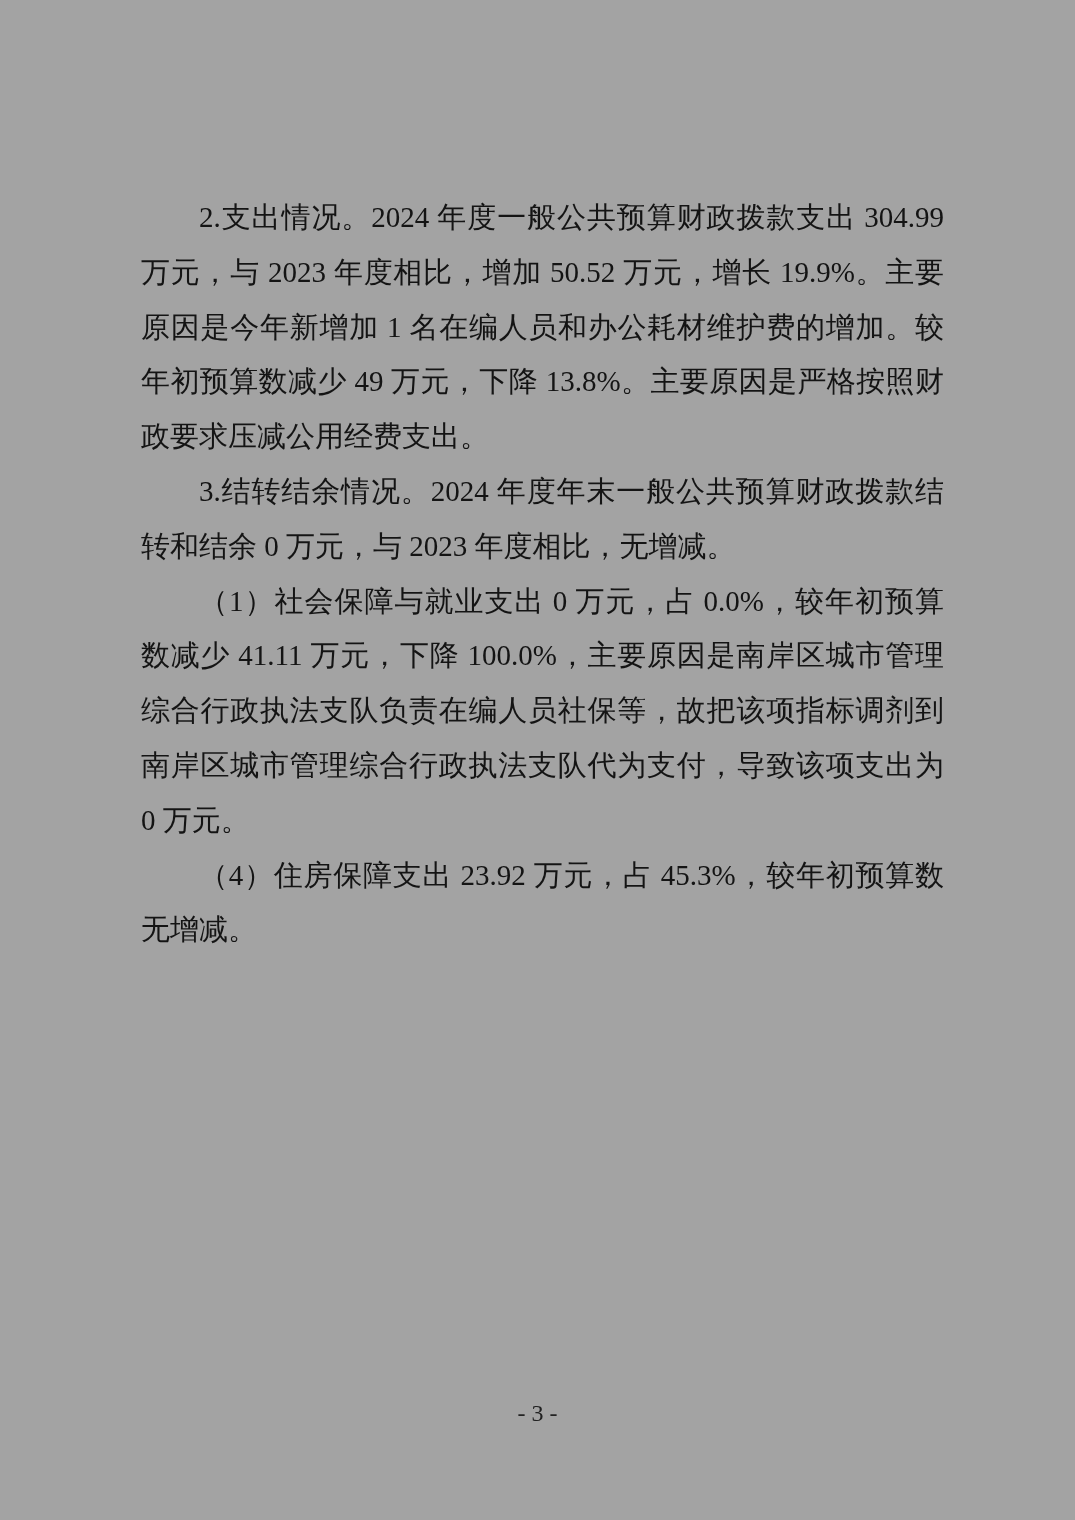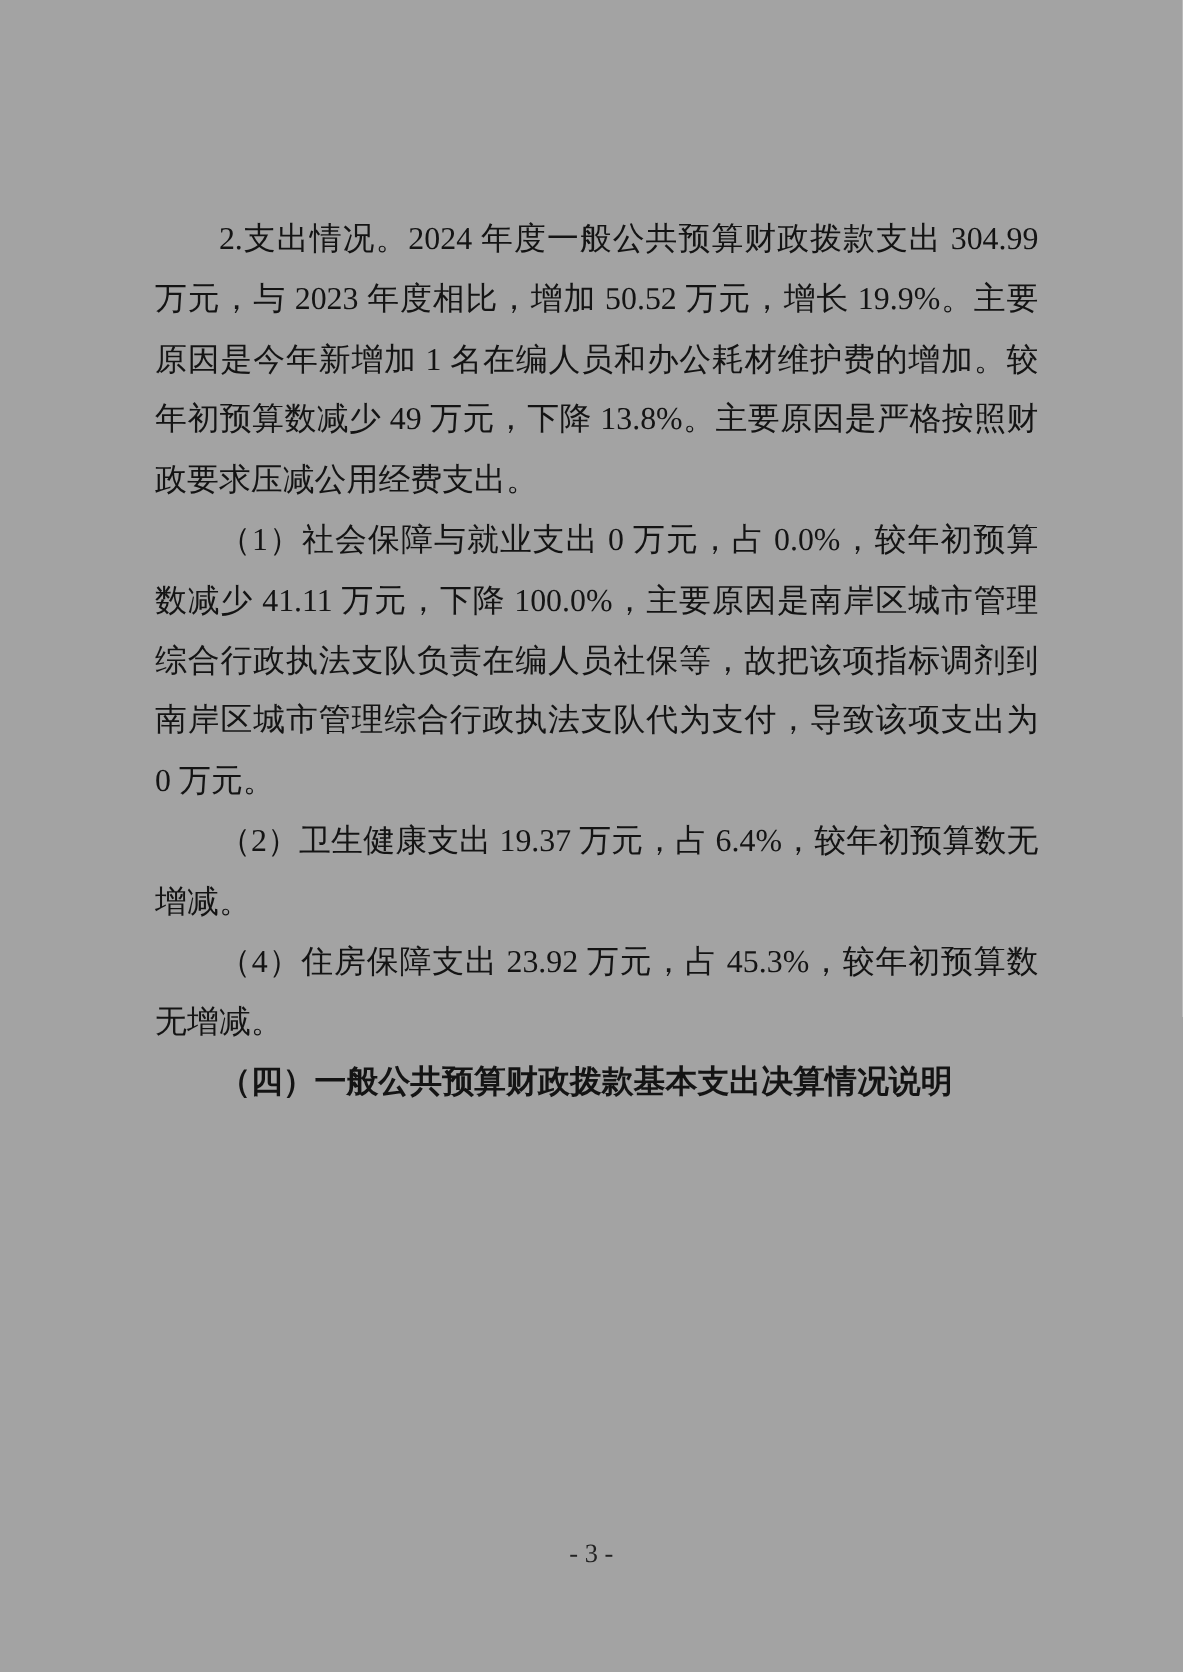--- a/index.html
+++ b/index.html
@@ -49,19 +49,18 @@
     line-height: 30px;
     color: #222222;
   }
 </style>
 </head>
 <body>
 
 <div class="page">
   <div class="content">
     <p class="para">2.支出情况。2024 年度一般公共预算财政拨款支出 304.99 万元，与 2023 年度相比，增加 50.52 万元，增长 19.9%。主要原因是今年新增加 1 名在编人员和办公耗材维护费的增加。较年初预算数减少 49 万元，下降 13.8%。主要原因是严格按照财政要求压减公用经费支出。</p>
+    <p class="para">3.结转结余情况。2024 年度年末一般公共预算财政拨款结转和结余 0 万元，与 2023 年度相比，无增减。</p>
     <p class="para">（1）社会保障与就业支出 0 万元，占 0.0%，较年初预算数减少 41.11 万元，下降 100.0%，主要原因是南岸区城市管理综合行政执法支队负责在编人员社保等，故把该项指标调剂到南岸区城市管理综合行政执法支队代为支付，导致该项支出为 0 万元。</p>
-    <p class="para">（2）卫生健康支出 19.37 万元，占 6.4%，较年初预算数无增减。</p>
     <p class="para">（4）住房保障支出 23.92 万元，占 45.3%，较年初预算数无增减。</p>
-    <p class="para heading">（四）一般公共预算财政拨款基本支出决算情况说明</p>
   </div>
   <div class="footer">- 3 -</div>
 </div>
 
 </body></html>

